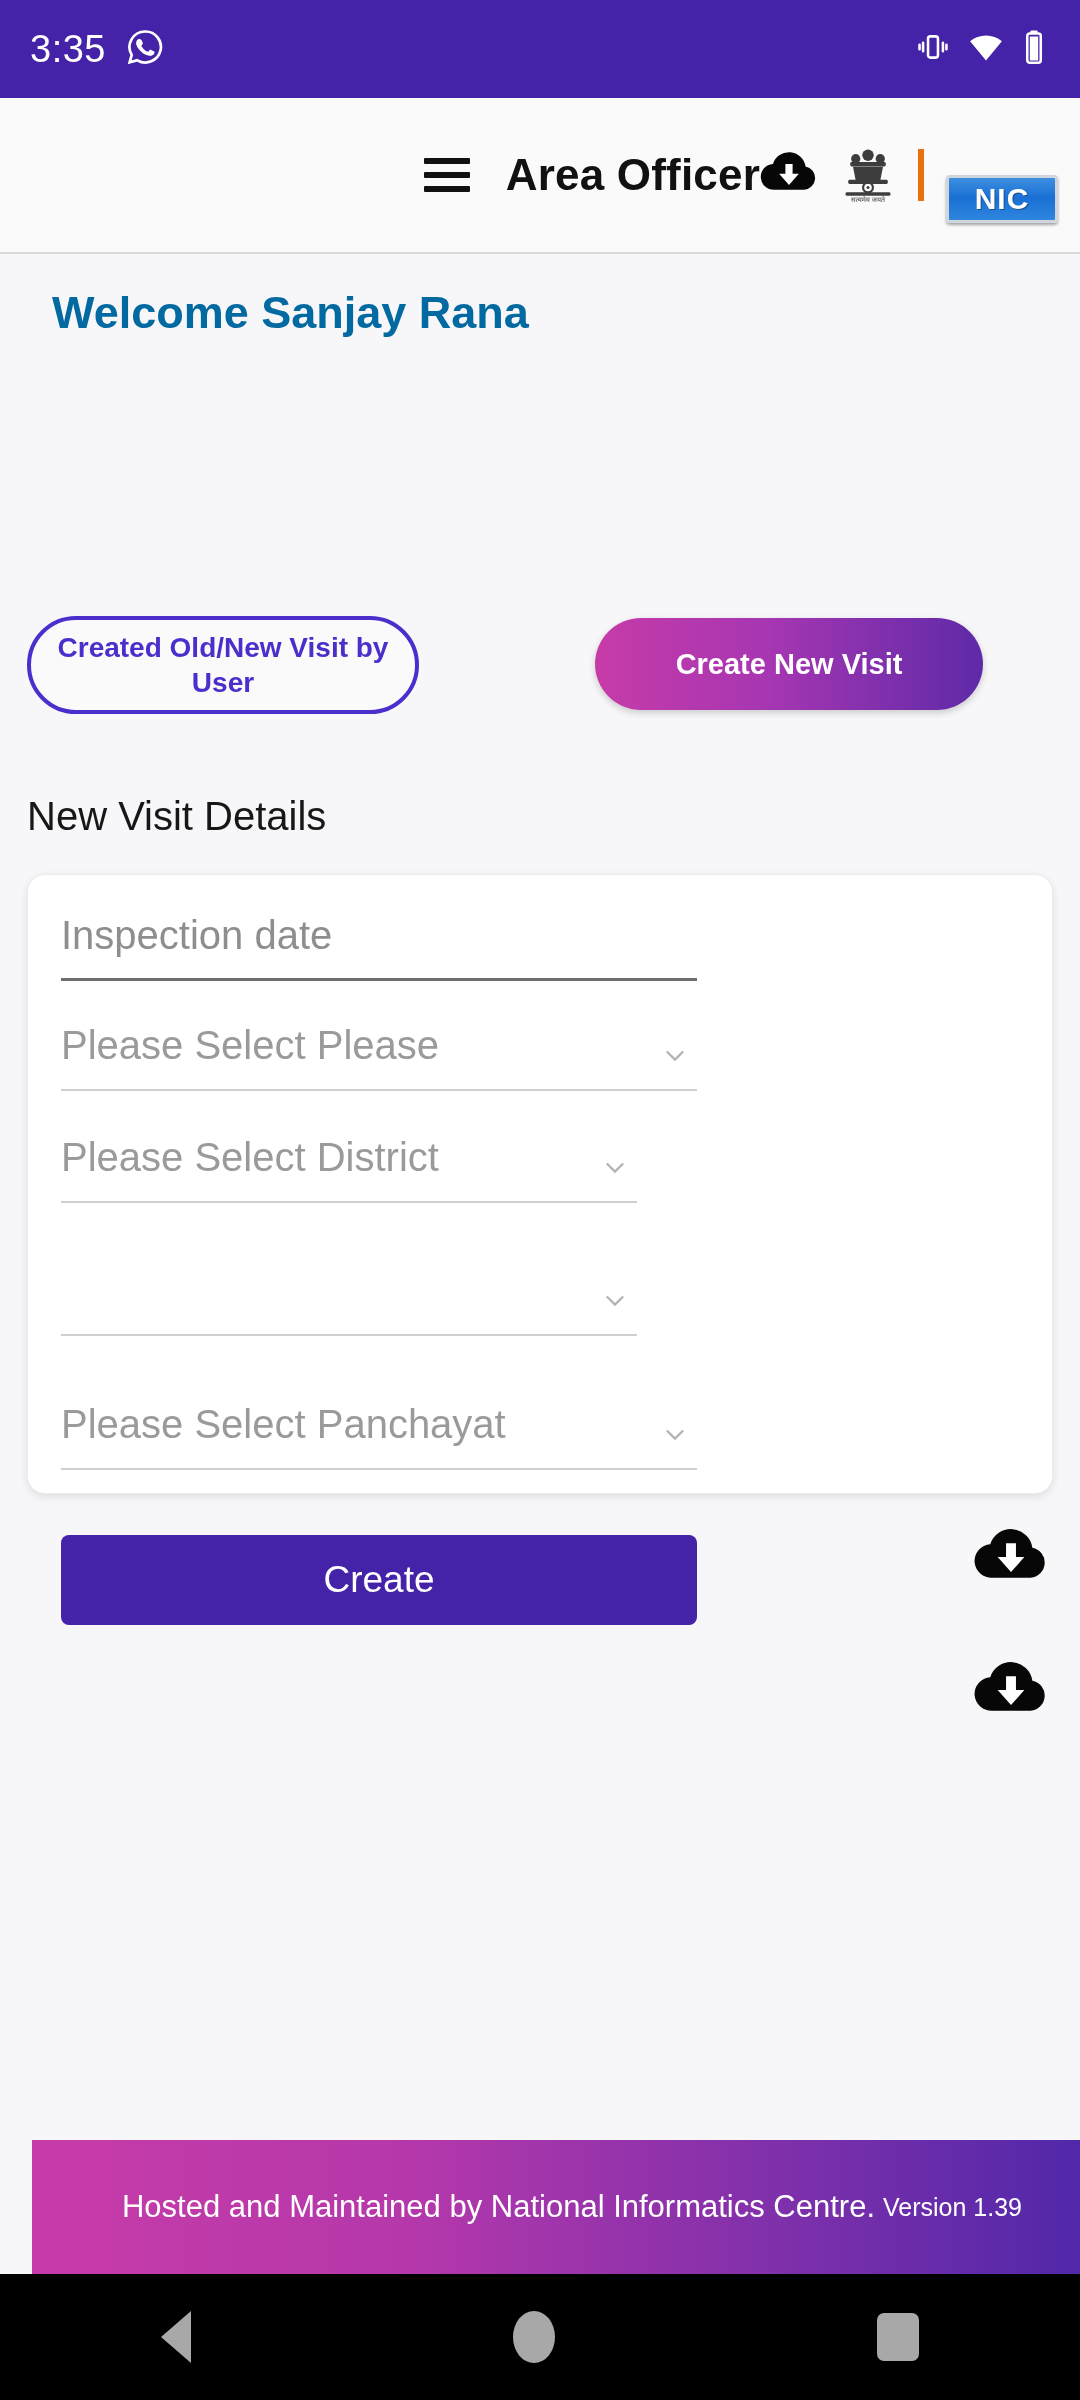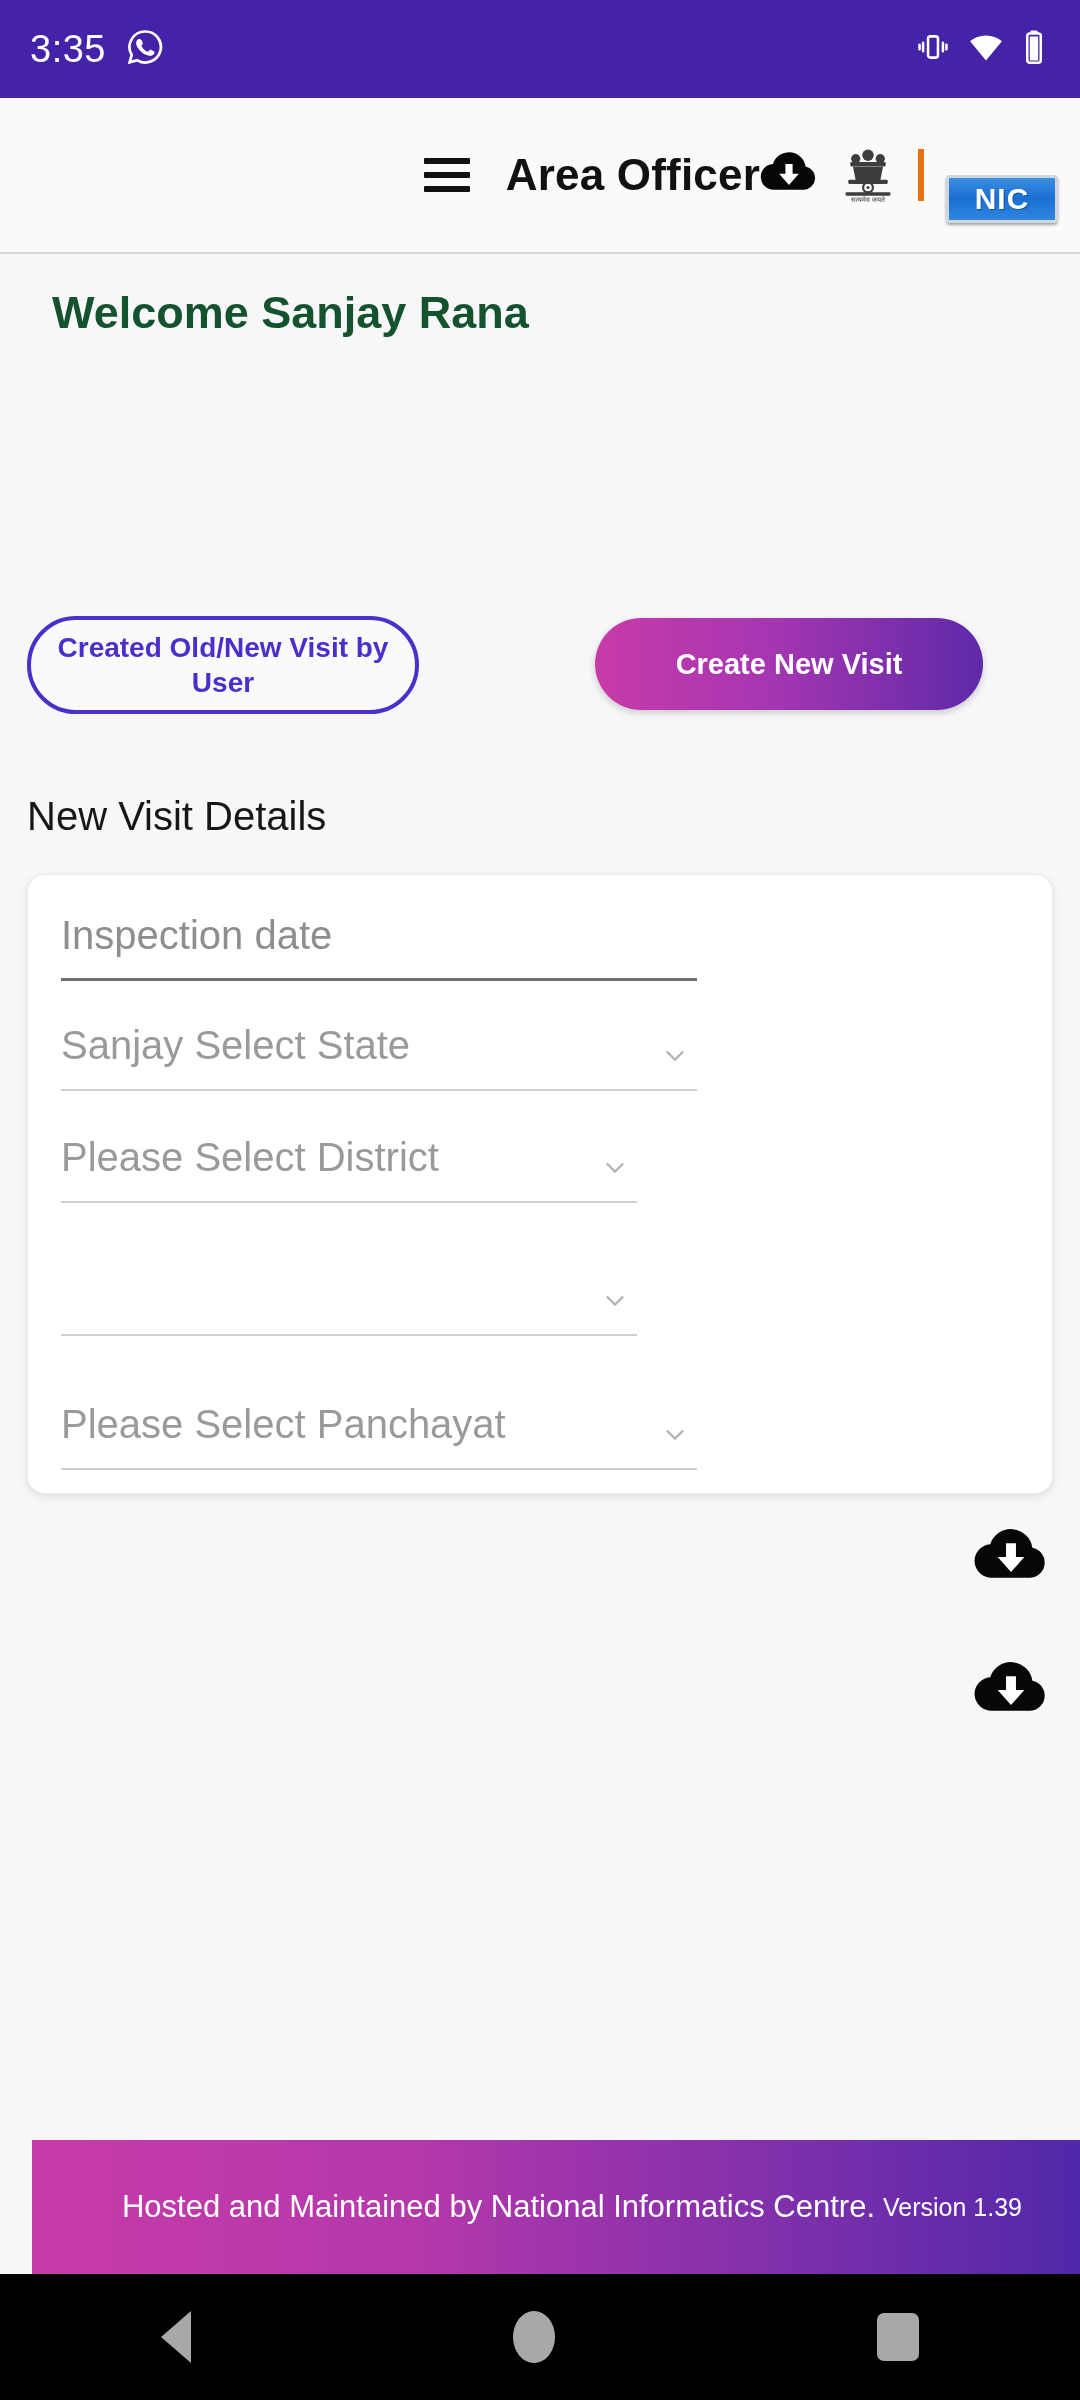--- a/index.html
+++ b/index.html
@@ -46,21 +46,21 @@
     margin-top:48px;
   }
   .nic span{ color:#fff; font-weight:bold; font-size:30px; letter-spacing:1px;
              text-shadow:1px 1px 0 rgba(0,0,0,.35); }
 
   
   .content{ position:absolute; left:0; top:254px; width:1080px; height:1886px; background:#f7f7f9; }
 
   .welcome{
     position:absolute; left:52px; top:33px;
-    font-size:45px; font-weight:bold; color:#14532d;
+    font-size:45px; font-weight:bold; color:#0369a1;
   }
 
   .btnrow{ position:absolute; left:0; top:362px; width:1080px; height:0; }
   .btn-outline{
     position:absolute; left:27px; top:0; width:392px; height:98px;
     border:4px solid #4b2ecb; border-radius:49px; background:#fafafa;
     display:flex; align-items:center; justify-content:center; text-align:center;
     color:#4b2ecb; font-size:28px; font-weight:bold; line-height:1.25; cursor:pointer;
   }
   .btn-grad{
@@ -225,21 +225,21 @@
     <div class="section-title">New Visit Details</div>
 
     <div class="card">
 
       <div class="field dark f-date">
         <div class="ftext">Inspection date</div>
         <div class="fline" style="width:636px;"></div>
       </div>
 
       <div class="field f-state">
-        <div class="ftext">Sanjay Select State</div>
+        <div class="ftext">Please Select Please</div>
         <div class="chev" style="left:600px;">
           <svg width="28" height="28" viewBox="0 0 24 24">
               <path fill="none" stroke="#b3b3b3" stroke-width="2" d="M5 9l7 7 7-7"></path>
             </svg>
         </div>
         <div class="fline" style="width:636px;"></div>
       </div>
 
       <div class="field f-district">
         <div class="ftext">Please Select District</div>
@@ -275,20 +275,21 @@
       <div class="field f-panchayat">
         <div class="ftext">Please Select Panchayat</div>
         <div class="chev" style="left:600px;">
           <svg width="28" height="28" viewBox="0 0 24 24">
               <path fill="none" stroke="#b3b3b3" stroke-width="2" d="M5 9l7 7 7-7"></path>
             </svg>
         </div>
         <div class="fline" style="width:636px;"></div>
       </div>
 
+      <div class="create-btn">Create</div>
     </div>
   </div>
 
   <div class="footer">
     <div class="l1">Hosted and Maintained by National Informatics Centre.</div>
     <div class="l2">Version 1.39</div>
   </div>
 
   <div class="navbar">
     <div class="nav-back"></div>

